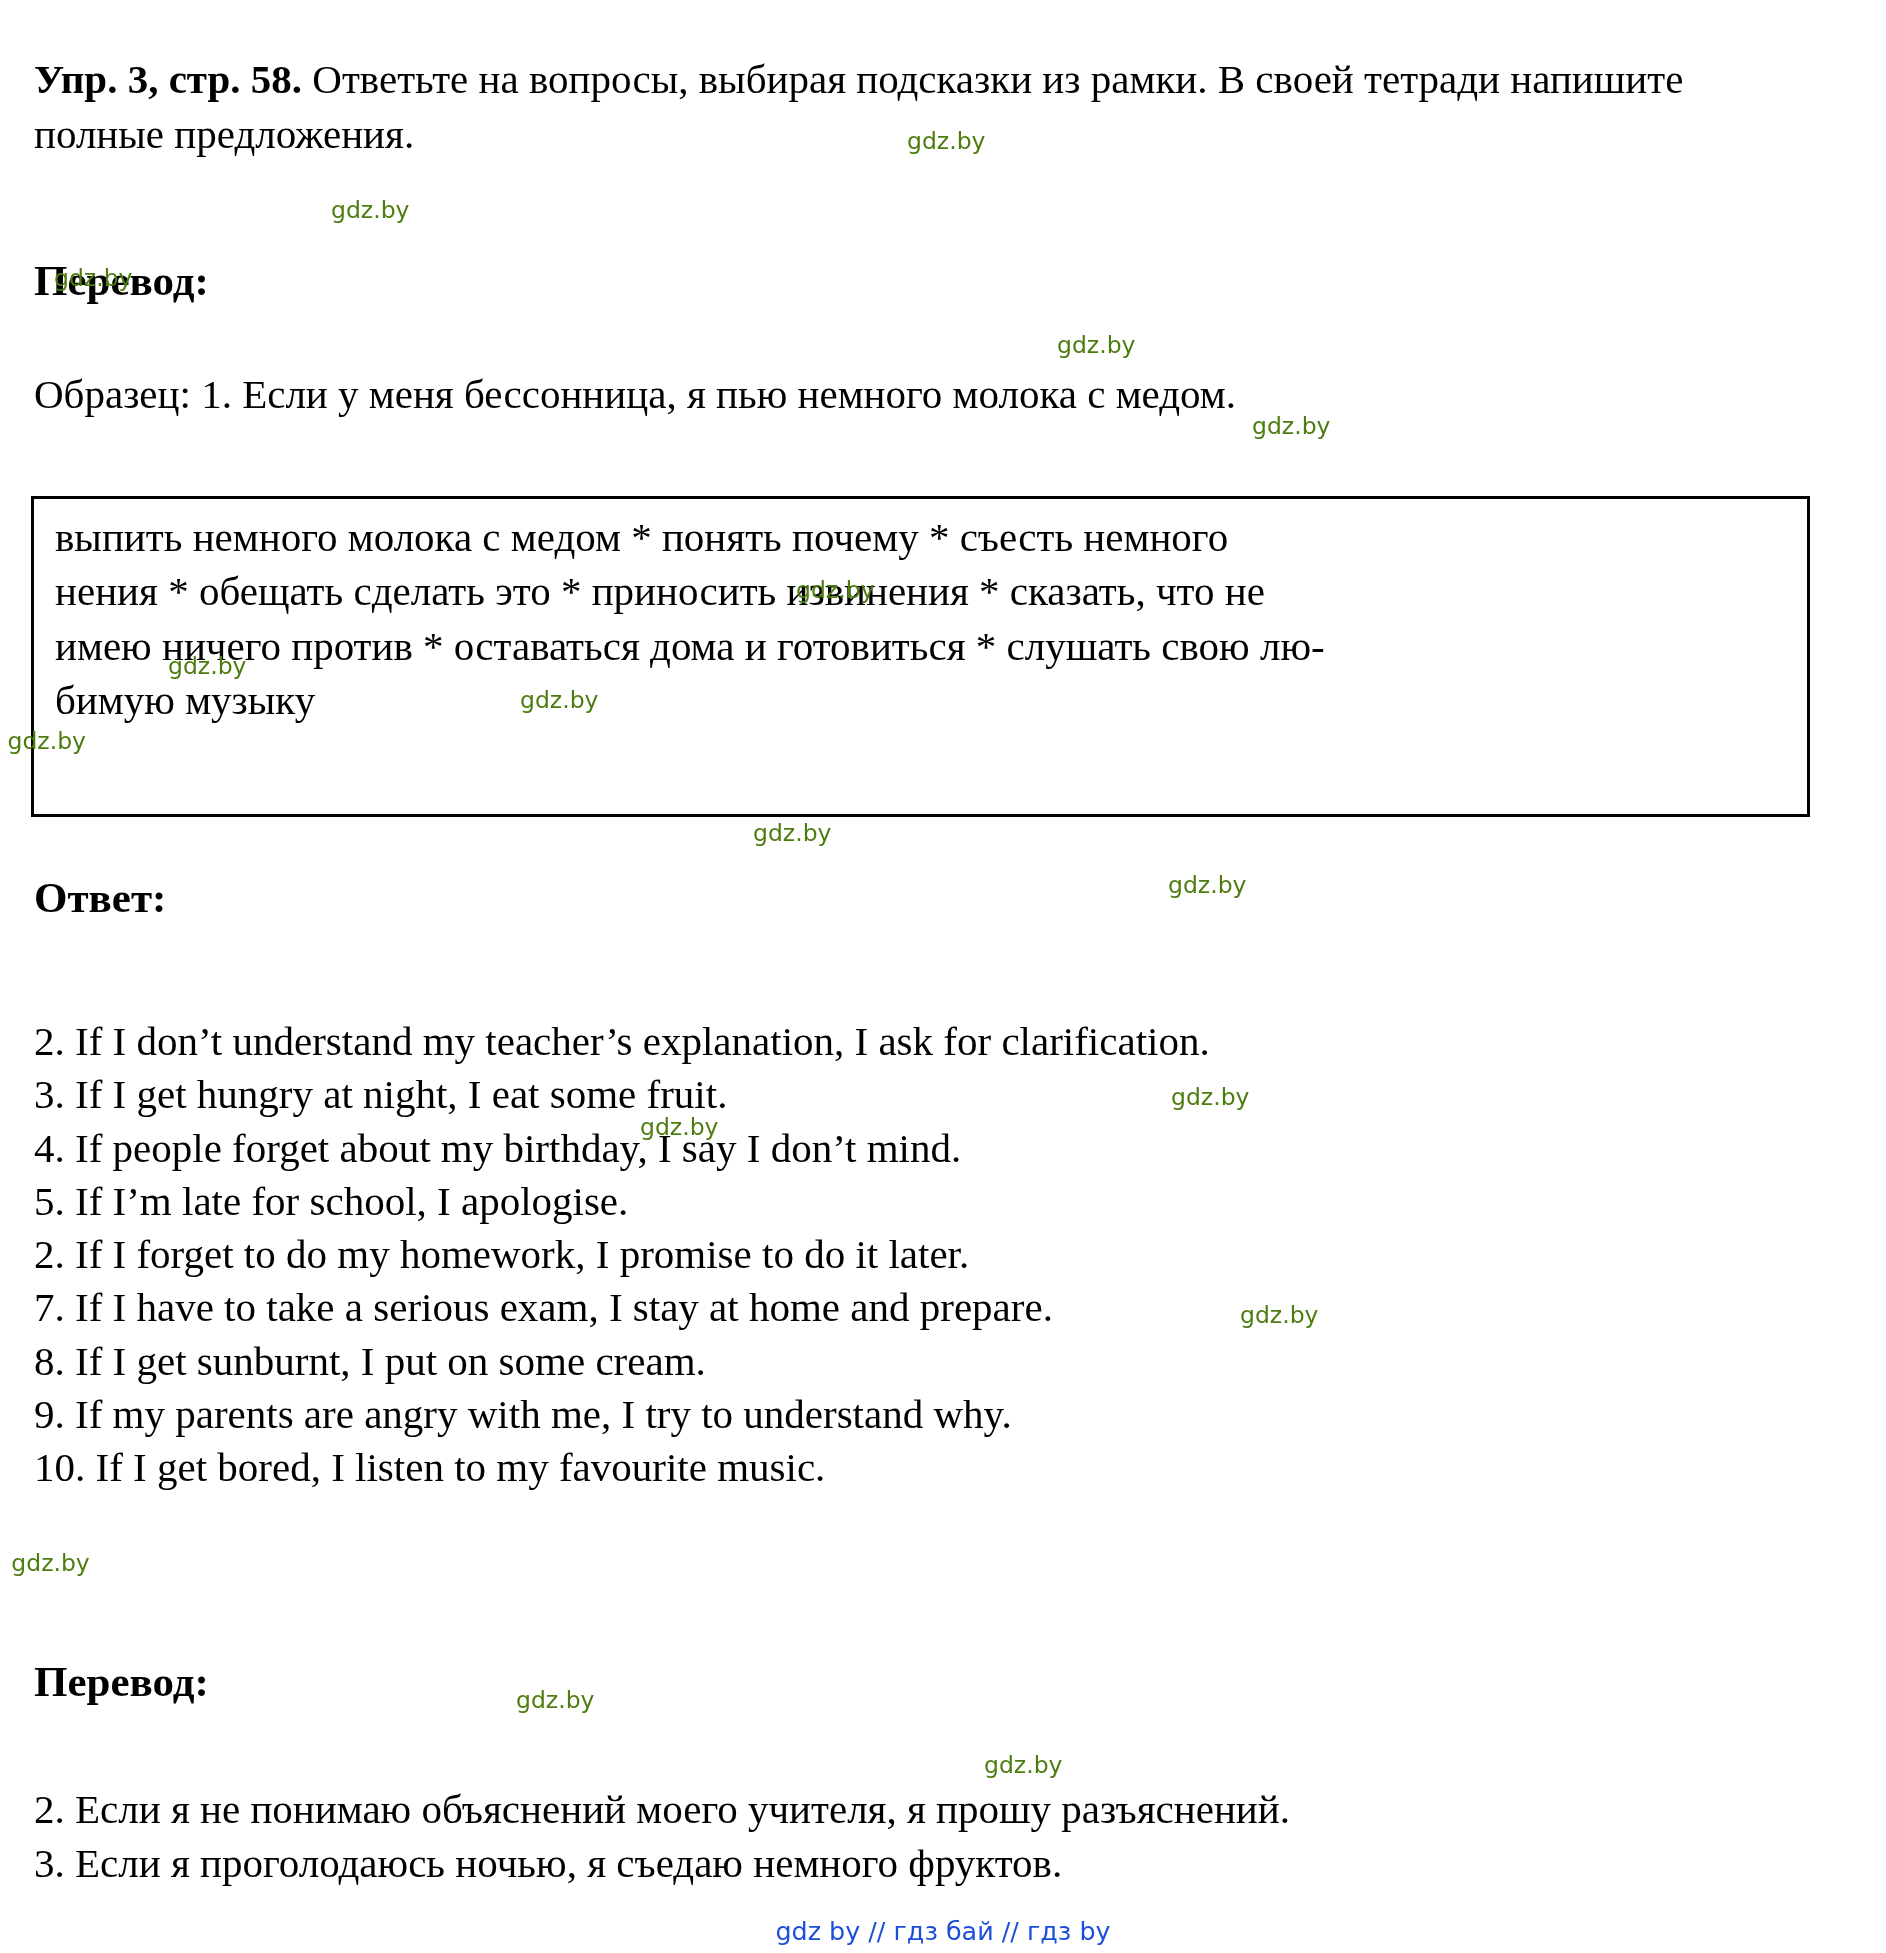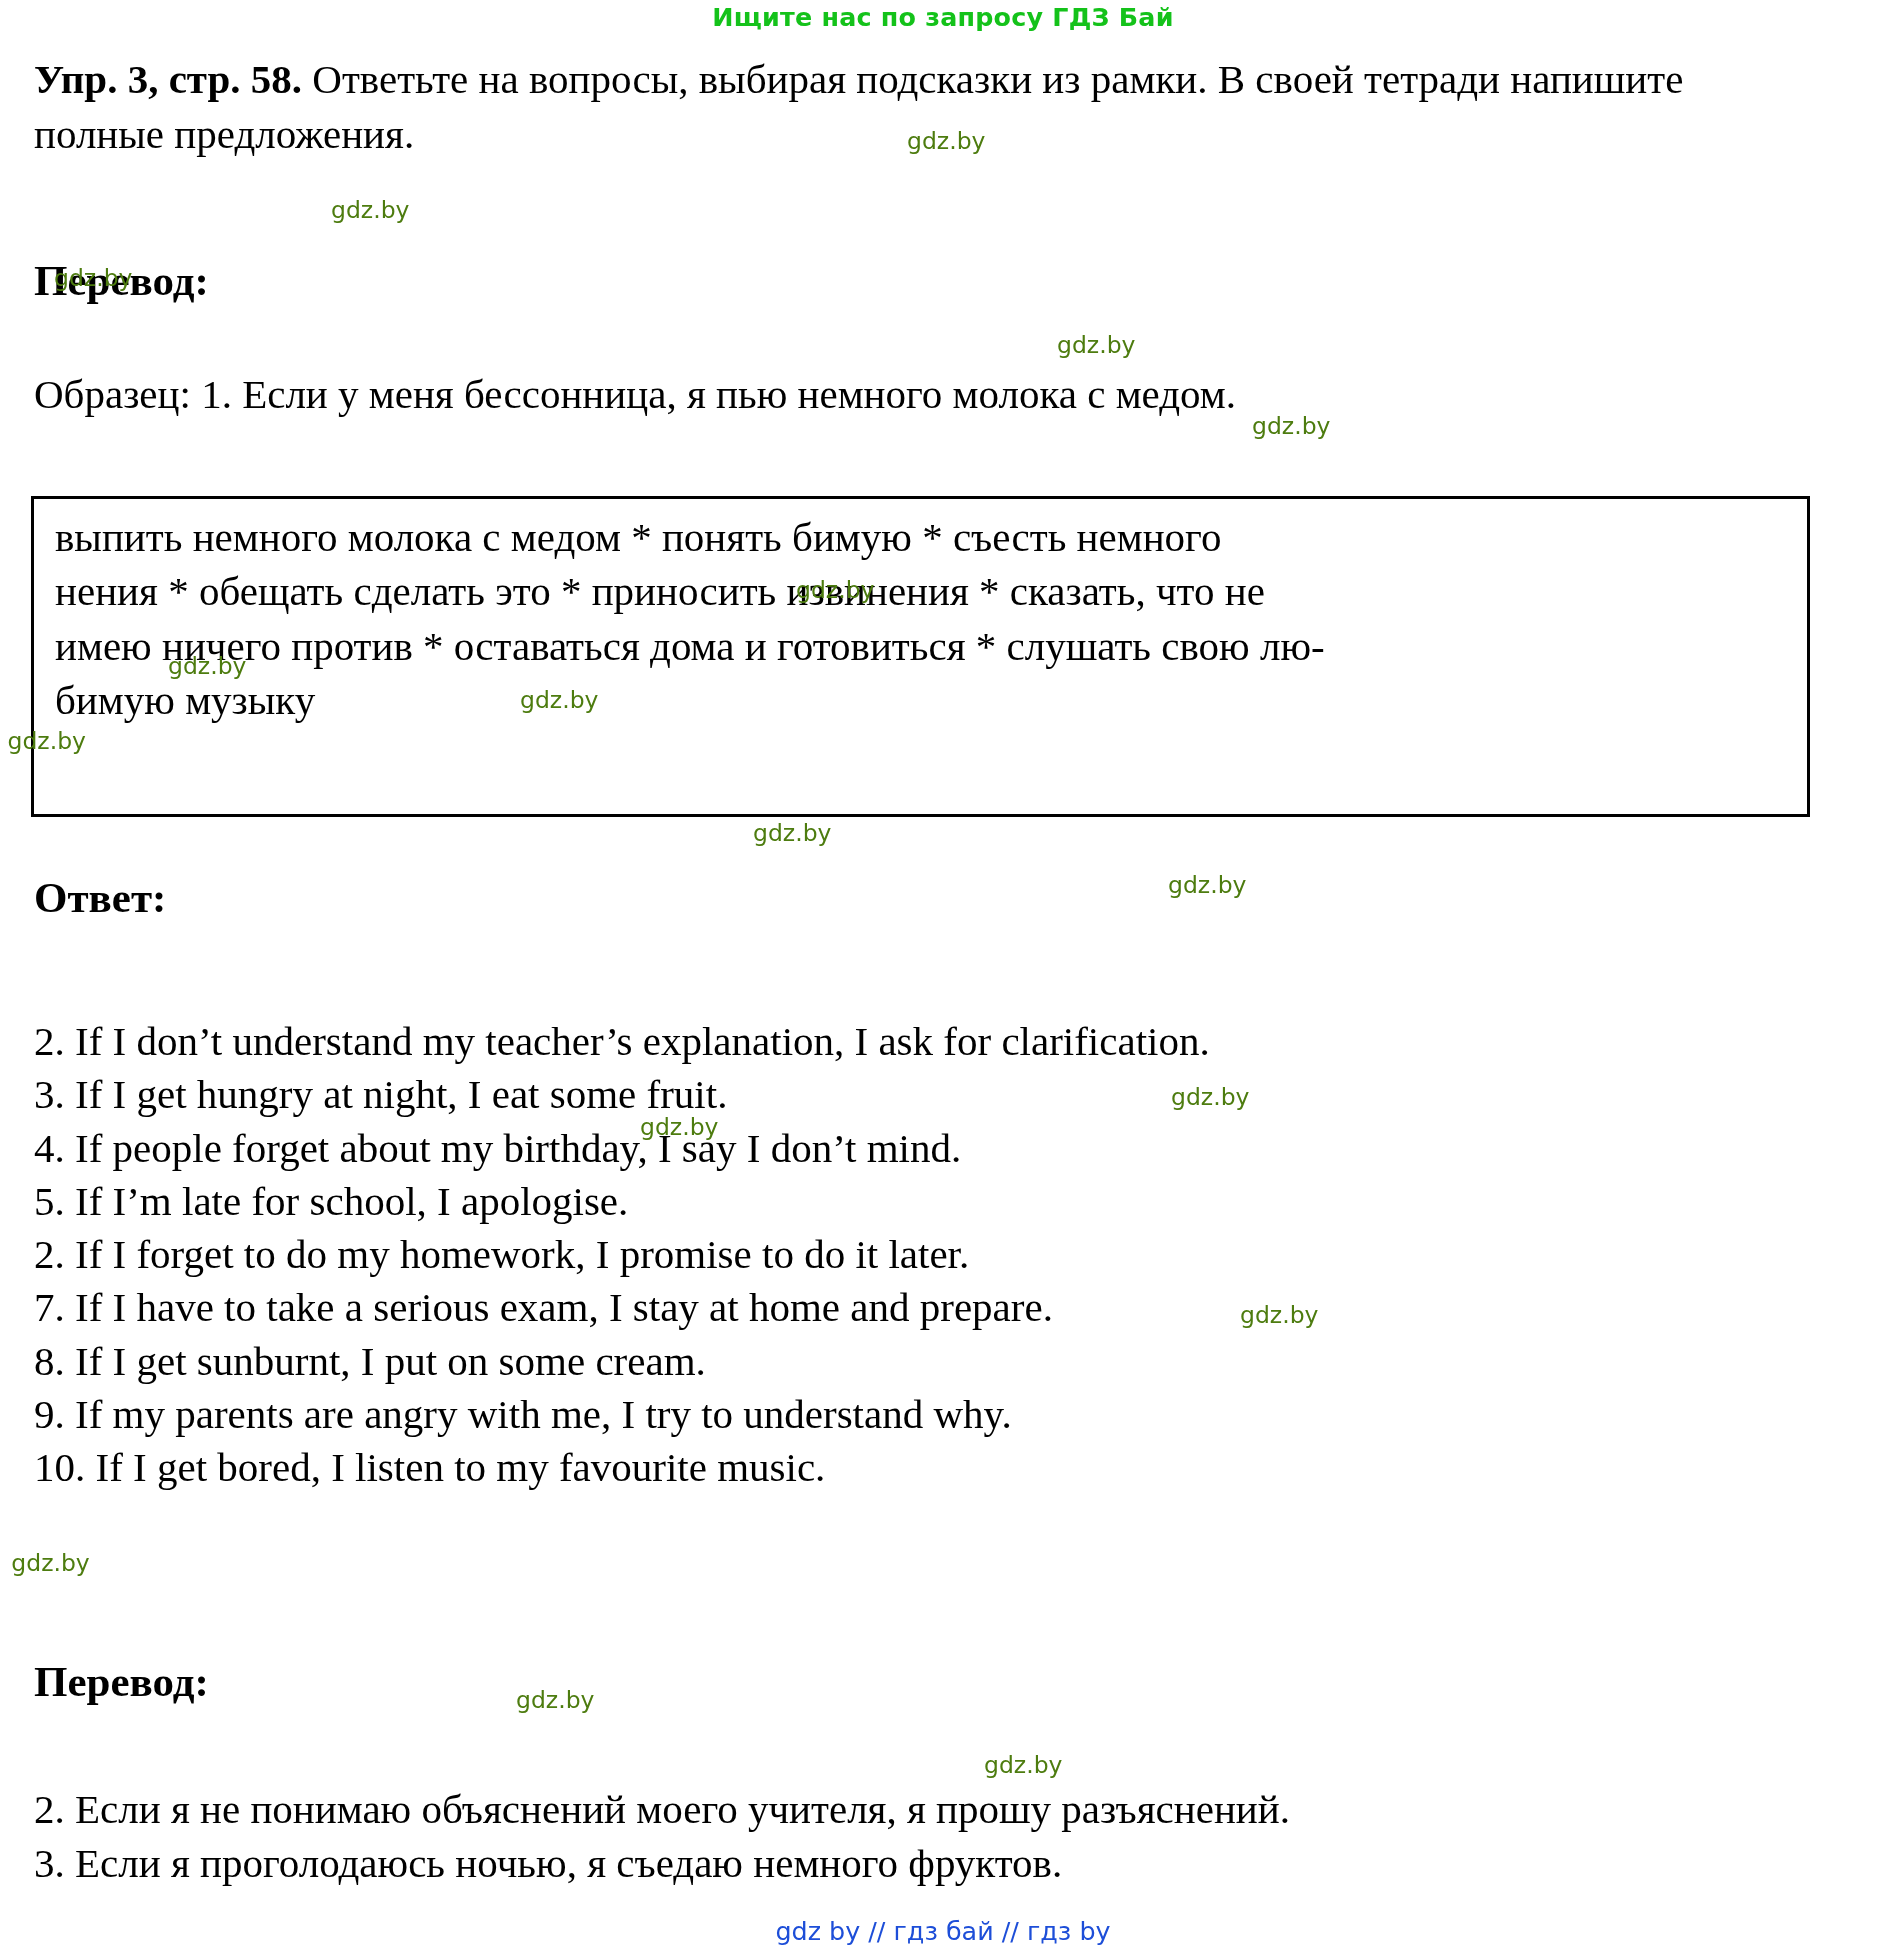--- a/index.html
+++ b/index.html
@@ -146,33 +146,32 @@
     color: #4d7c0f;
     white-space: nowrap;
     pointer-events: none;
   }
 </style>
 </head>
 <body>
 
 <div class="page">
 
-  <div class="promo" style="color: rgb(20, 194, 26);">Ищите нас по запросу ГДЗ Бай</div>
 
   <div class="task">
     <b>Упр. 3, стр. 58.</b><span> Ответьте на вопросы, выбирая подсказки из рамки. В своей тетради напишите полные предложения.</span>
   </div>
 
   <div class="label-perevod-1">Перевод:</div>
 
   <div class="sample">Образец: 1. Если у меня бессонница, я пью немного молока с медом.</div>
 
   <div class="hintbox">
     <div class="hintbox-inner">
-      <span class="ln">выпить немного молока с медом * понять бимую * съесть немного</span>
+      <span class="ln">выпить немного молока с медом * понять почему * съесть немного</span>
       <span class="ln">нения * обещать сделать это * приносить извинения * сказать, что не</span>
       <span class="ln">имею ничего против * оставаться дома и готовиться * слушать свою лю-</span>
       <span class="ln">бимую музыку</span>
     </div>
   </div>
 
   <div class="label-otvet">Ответ:</div>
 
   <div class="answers">
     <span class="ln">2. If I don’t understand my teacher’s explanation, I ask for clarification.</span>

